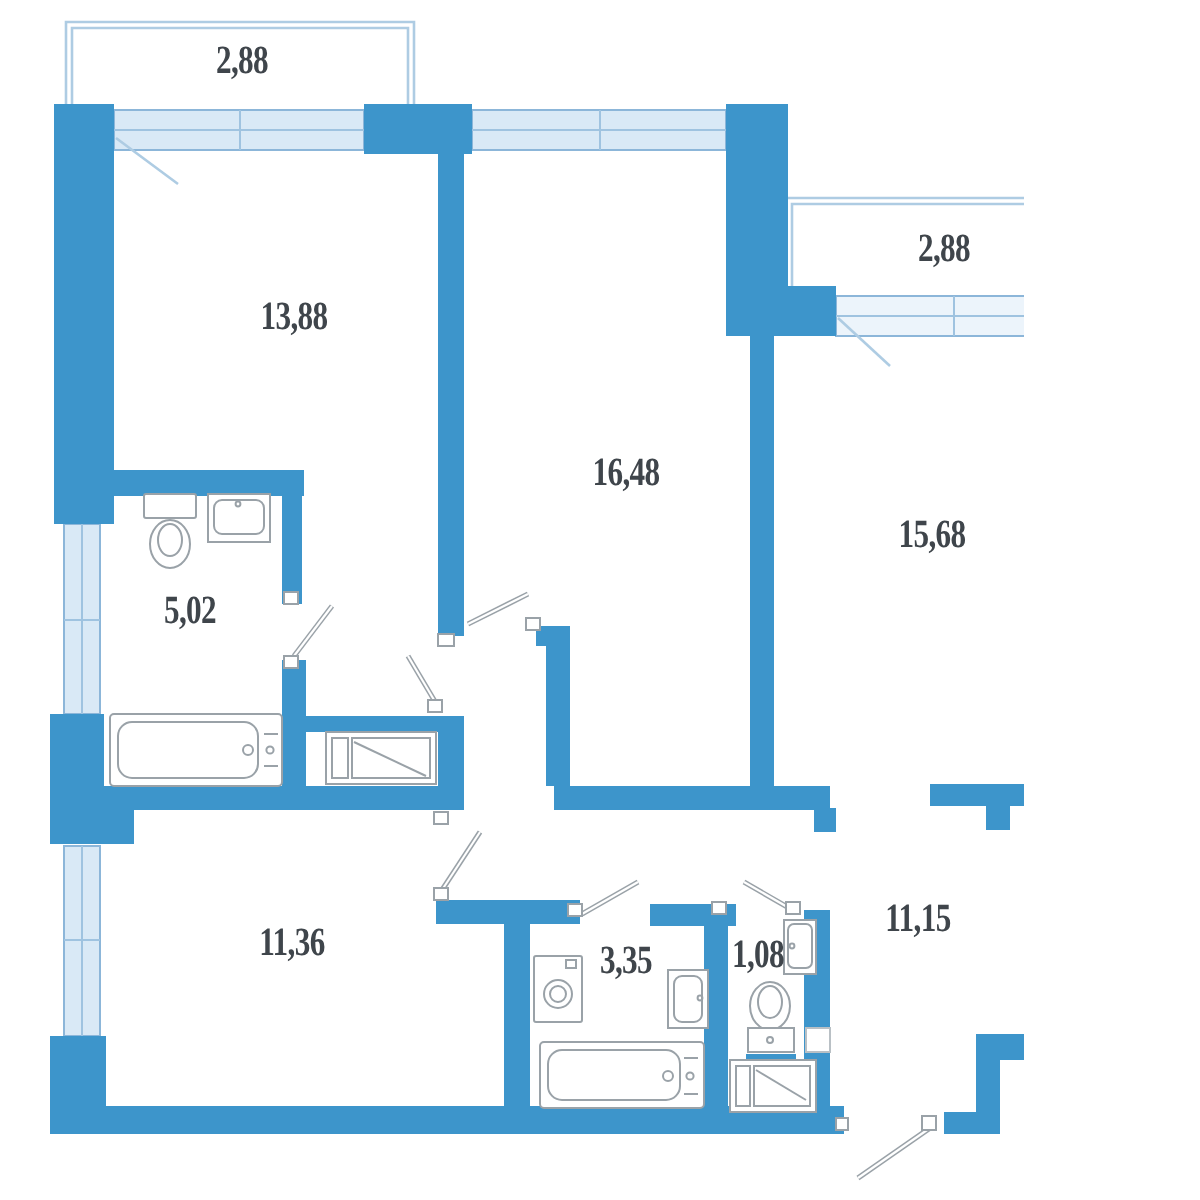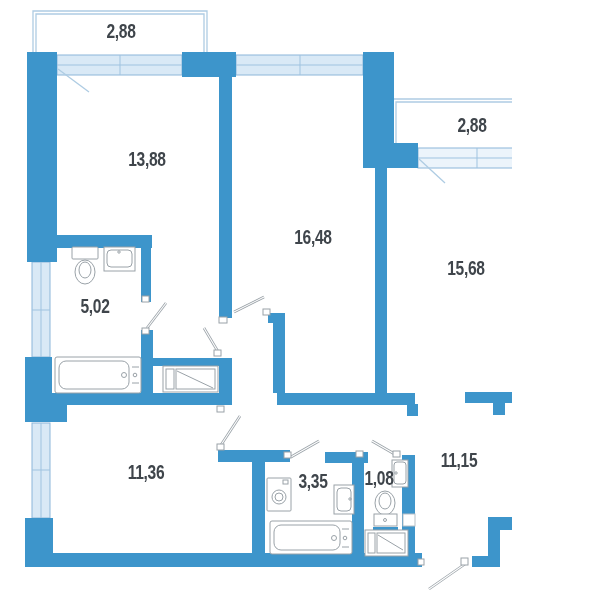--- a/index.html
+++ b/index.html
@@ -1,17 +1,17 @@
 <!DOCTYPE html>
 <html><head>
 <meta charset="utf-8">
 <style>
   html,body{margin:0;padding:0;background:#fff;}
   .stage{position:relative;width:512px;height:600px;background:#fff;overflow:hidden;
-         font-family:Liberation Sans, sans-serif;}
+         font-family:Liberation Serif, serif;}
   .stage svg{position:absolute;left:0;top:0;}
   .lbl{position:absolute;transform:translate(-50%,-50%) scaleX(.78);
        transform-origin:center;font-size:20px;font-weight:600;color:#3f454b;
        letter-spacing:-.4px;white-space:nowrap;}
   .walls rect{fill:#3d95cb;}
   .win rect.glass{fill:#d9e9f6;stroke:#8cb6d9;stroke-width:1;}
   .win rect.glass2{fill:#ecf4fb;stroke:#8cb6d9;stroke-width:1;}
   .win line{stroke:#9fc3e0;stroke-width:1;}
   .balc{fill:none;stroke:#aecce3;stroke-width:1.3;}
   .fix{fill:#ffffff;stroke:#9aa2a8;stroke-width:1;}

